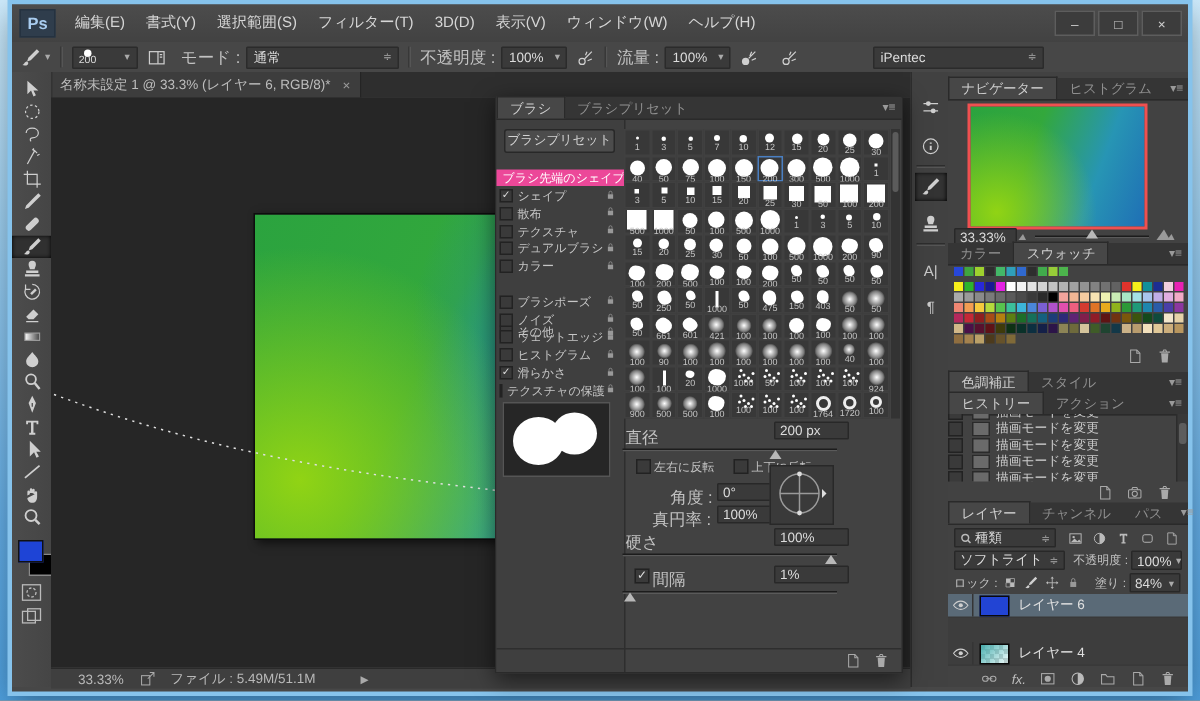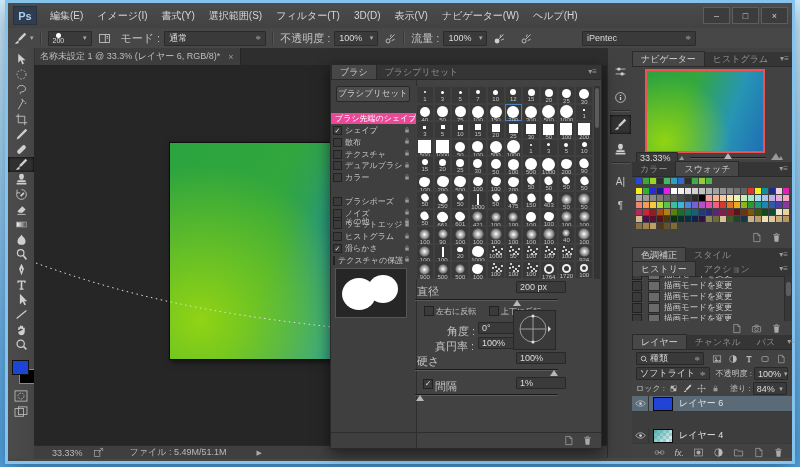--- a/index.html
+++ b/index.html
@@ -95,27 +95,26 @@
 
 <div class="cloud" style="left:140px;top:-36px;width:300px;height:80px"></div>
 <div class="cloud" style="left:500px;top:-26px;width:240px;height:60px"></div>
 
 <div id="win">
 
   <div id="titlebar" class="abs">
     <div id="pslogo">Ps</div>
     <div id="menubar" style="display:flex">
         <div class="menu-item">編集(E)</div>
-        <div class="menu-item">イメージ(I)</div>
         <div class="menu-item">書式(Y)</div>
         <div class="menu-item">選択範囲(S)</div>
         <div class="menu-item">フィルター(T)</div>
         <div class="menu-item">3D(D)</div>
         <div class="menu-item">表示(V)</div>
-        <div class="menu-item">ナビゲーター(W)</div>
+        <div class="menu-item">ウィンドウ(W)</div>
         <div class="menu-item">ヘルプ(H)</div>
       </div>
     <div id="winctrl">
       <div class="wbtn">–</div>
       <div class="wbtn">□</div>
       <div class="wbtn">×</div>
     </div>
   </div>
 
   <div id="optionsbar" class="abs">
@@ -370,21 +369,21 @@
   </div>
 
   <div id="statusbar" class="abs">
     <span style="margin-left:18px">33.33%</span>
     <span class="icon" id="sb-ic" style="margin-left:10px">
         <svg width="11" height="11" viewBox="0 0 16 16">
           <rect x="2" y="5" width="8" height="9" fill="none" stroke="#aaa"></rect>
           <path d="M8 8l6-6M10 2h4v4" stroke="#aaa" fill="none"></path>
         </svg>
       </span>
-    <span style="margin-left:26px">ファイル : 5.49M/51.1M</span>
+    <span style="margin-left:10px">ファイル : 5.49M/51.1M</span>
     <span style="margin-left:30px;font-size:7px;color:#aaa">▶</span>
   </div>
 
   <div id="dock" class="abs">
       <div class="dock-ic" style="top: 14px;">
         <svg width="13" height="13" viewBox="0 0 16 16">
           <path d="M2 5h12M2 11h12" stroke="#cfcfcf"></path>
           <circle cx="6" cy="5" r="2" fill="#cfcfcf"></circle>
           <circle cx="10" cy="11" r="2" fill="#cfcfcf"></circle>
         </svg>

